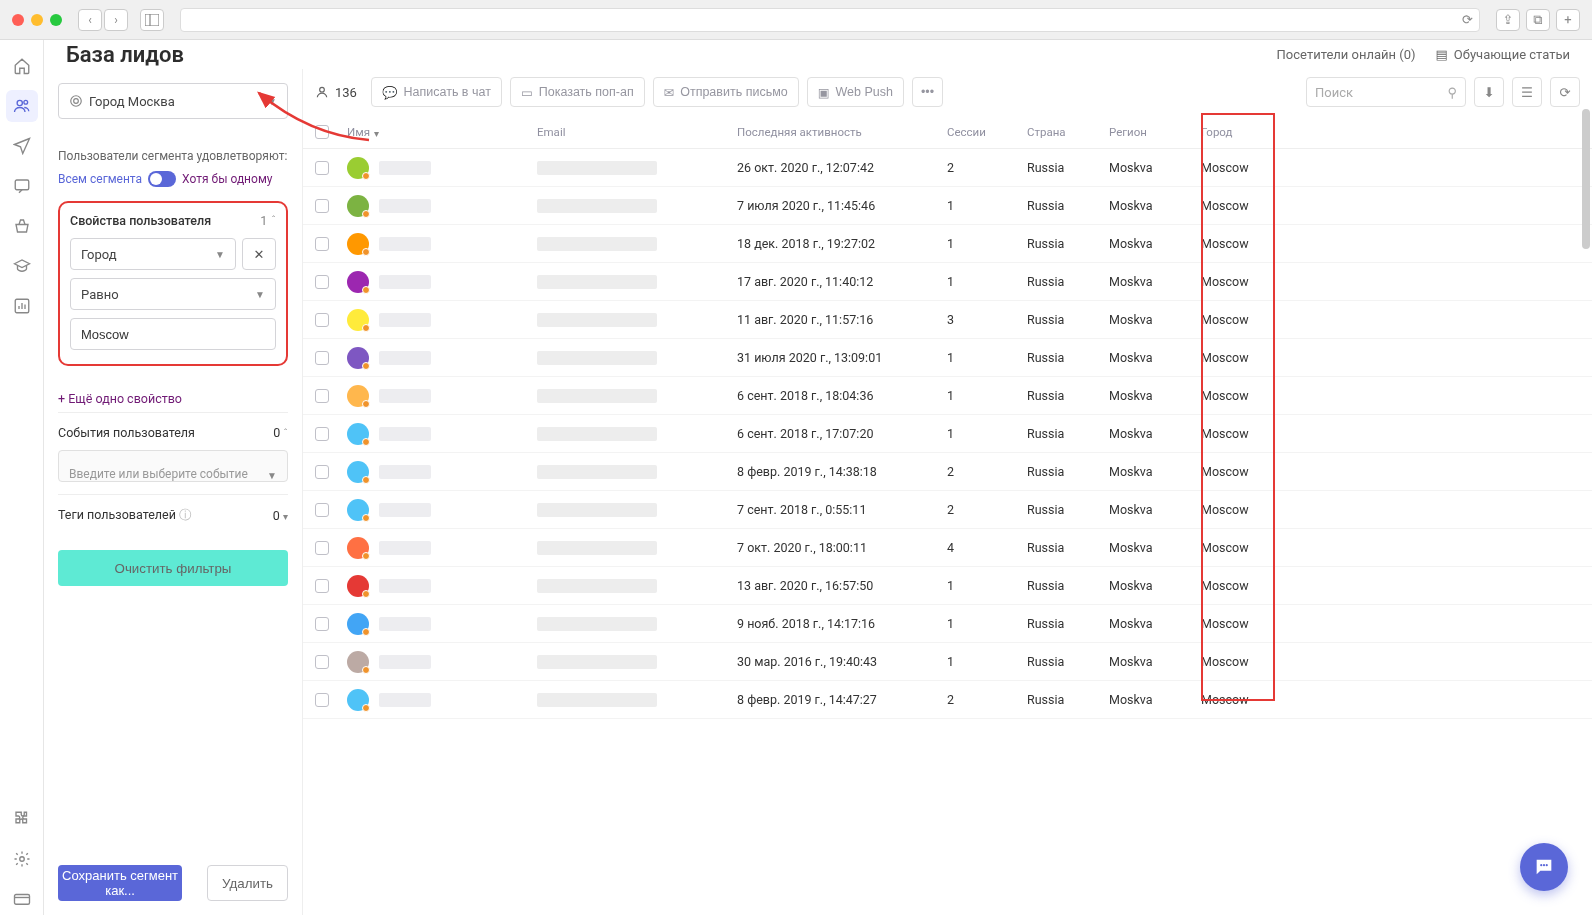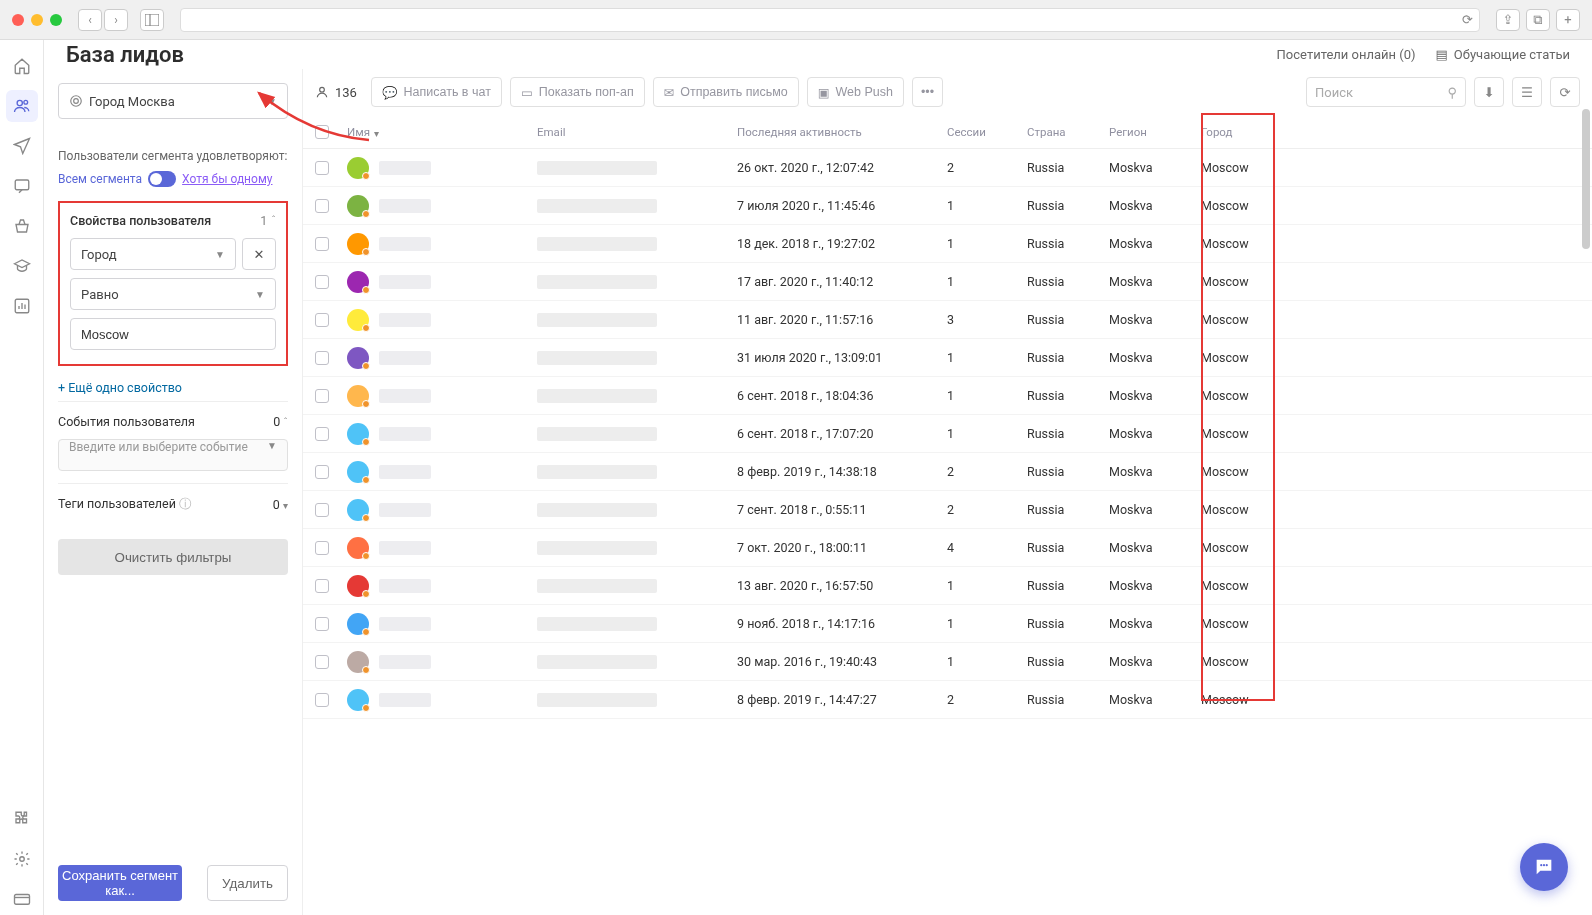--- a/index.html
+++ b/index.html
@@ -41,36 +41,36 @@
 .segment-select { height: 36px; border: 1px solid #d4d4d8; border-radius: 4px; display: flex; align-items: center; padding: 16px 10px; justify-content: space-between; cursor: pointer; position: relative; }
 .segment-select .seg-label { display: flex; align-items: center; gap: 6px; color: #444; }
 
 .arrow-annotation { position: absolute; top: 16px; left: 205px; pointer-events: none; z-index: 5; }
 
 .filter-note { font-size: 12px; color: #666; margin-top: 30px; }
 .filter-mode { display: flex; align-items: center; gap: 6px; margin-top: 8px; font-size: 12px; }
 .toggle { width: 28px; height: 16px; background: #5a67d8; border-radius: 8px; position: relative; cursor: pointer; }
 .toggle::after { content:""; position:absolute; width:12px; height:12px; background:#fff; border-radius:50%; top:2px; left:2px; }
 .fm-all { color: #5a67d8; }
-.fm-any { color: #8b5cf6; text-decoration: underline; }
-
-.filter-block { border: 2.5px solid #e53935; border-radius: 0; margin-top: 14px; padding: 10px 10px 14px 10px; }
+.fm-any { color: #701a75; }
+
+.filter-block { border: 2.5px solid #e53935; border-radius: 10px; margin-top: 14px; padding: 10px 10px 14px 10px; }
 .filter-block-title { display: flex; justify-content: space-between; align-items: center; font-size: 12.5px; font-weight: 500; color: #333; margin-bottom: 10px; }
 .filter-block-title .count { color: #888; font-weight: 400; display: flex; gap: 4px; align-items: center; }
 .filter-row { display: flex; gap: 6px; margin-bottom: 8px; }
 .filter-select { flex: 1; height: 32px; border: 1px solid #d4d4d8; border-radius: 4px; padding: 0 10px; display: flex; align-items: center; justify-content: space-between; font-size: 13px; color: #444; cursor: pointer; }
 .filter-x { width: 34px; height: 32px; border: 1px solid #d4d4d8; border-radius: 4px; display: flex; align-items: center; justify-content: center; cursor: pointer; color: #555; }
 .filter-input { width: 100%; height: 32px; border: 1px solid #d4d4d8; border-radius: 4px; padding: 0 10px; font-size: 13px; color: #333; }
 
-.add-prop { font-size: 12.5px; color: #0369a1; margin-top: 8px; padding: 6px 0; cursor: pointer; }
+.add-prop { font-size: 12.5px; color: #701a75; margin-top: 19px; padding: 6px 0; cursor: pointer; }
 
 .filter-section { border-top: 1px solid #eee; padding: 12px 0; }
 .filter-section-title { display: flex; justify-content: space-between; align-items: center; font-size: 12.5px; color: #333; }
-.event-input { margin-top: 10px; width: 100%; height: 32px; border: 1px solid #e0e0e0; background: #fafafa; border-radius: 4px; padding: 0 10px; font-size: 12px; color: #999; display: flex; align-items: flex-start; justify-content: space-between; }
-.clear-btn { margin-top: 14px; width: 100%; height: 36px; background: #e5e5e5; border: none; border-radius: 4px; color: #666; cursor: pointer; }
+.event-input { margin-top: 10px; width: 100%; height: 32px; border: 1px solid #e0e0e0; background: #fafafa; border-radius: 4px; padding: 0 10px; font-size: 12px; color: #999; display: flex; align-items: flex-end; justify-content: space-between; }
+.clear-btn { margin-top: 14px; width: 100%; height: 36px; background: #5eead4; border: none; border-radius: 4px; color: #666; cursor: pointer; }
 
 .filter-footer { margin-top: auto; padding-top: 14px; display: flex; gap: 25px; }
 .save-btn { flex: 1; height: 36px; background: #5a67d8; color: #fff; border: none; border-radius: 4px; cursor: pointer; font-size: 13px; }
 .delete-btn { height: 36px; padding: 0 14px; background: #fff; border: 1px solid #d4d4d8; border-radius: 4px; color: #666; cursor: pointer; }
 
 
 .table-area { flex: 1; display: flex; flex-direction: column; border-left: 1px solid #eee; overflow: hidden; position: relative; }
 .toolbar { display: flex; align-items: center; padding: 8px 12px; gap: 8px; }
 .toolbar .count { display: flex; align-items: center; gap: 6px; color: #444; font-size: 13px; margin-right: 6px; }
 .chip-btn { height: 30px; padding: 0 10px; background: #fff; border: 1px solid #e0e0e0; border-radius: 4px; color: #9696a0; font-size: 12.5px; display: flex; align-items: center; gap: 6px; cursor: pointer; }

